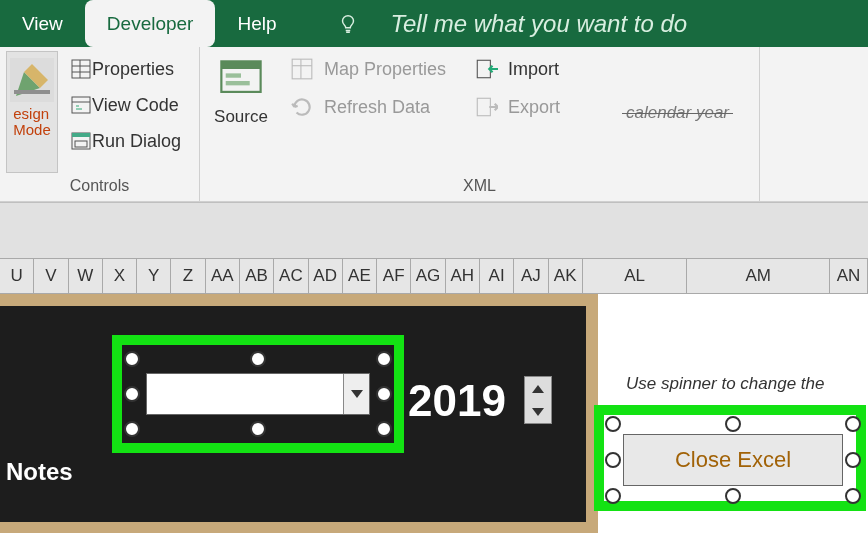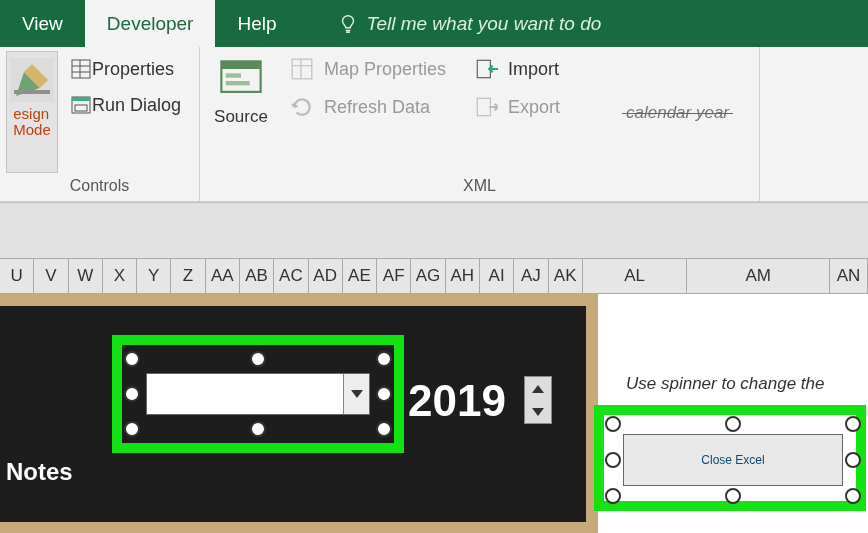--- a/index.html
+++ b/index.html
@@ -1,22 +1,22 @@
 <!DOCTYPE html>
 <html><head>
 <meta charset="utf-8">
 <style>
   * { box-sizing: border-box; margin: 0; padding: 0; }
   body { font-family: "Segoe UI", Arial, sans-serif; background: #fff; width: 868px; height: 533px; overflow: hidden; }
 
   
   .ribbon-tabs { height: 47px; background: #186a3f; display: flex; align-items: stretch; color: #fff; }
-  .ribbon-tab { padding: 0 22px; display:flex; align-items:center; font-size:19px; cursor:pointer; }
+  .ribbon-tab { padding: 0 22px; display:flex; align-items:center; font-size:19px; cursor:pointer;border-radius:8px; }
   .ribbon-tab.active { background:#f3f3f3; color:#186a3f; }
-  .tellme { display:flex; align-items:center; gap:8px; padding-left:38px; font-size:19px; color:#d8eee0; font-style:italic; }
+  .tellme { display:flex; align-items:center; gap:32px; padding-left:38px; font-size:24px; color:#d8eee0; font-style:italic; }
   .bulb{ width:22px;height:22px; display:inline-block;}
   .bulb svg{width:100%;height:100%;}
 
   
   .ribbon-body { height:155px; background:#f3f3f3; border-bottom:1px solid #d0d0d0; display:flex; }
   .ribbon-group { border-right:1px solid #cfcfcf; display:flex; flex-direction:column; }
   .group-content { flex:1; display:flex; padding:4px 6px 0 6px; }
   .group-label { font-size:16px; color:#555; text-align:center; padding:4px 0 6px; }
 
   
@@ -57,21 +57,21 @@
   .hl.a { left:112px; top:335px; width:292px; height:118px; }
   .hl.b { left:594px; top:405px; width:272px; height:106px; }
 
   .combo-sel { position:absolute; left:132px; top:359px; width:252px; height:70px; }
   .combo-box { position:absolute; left:14px; top:14px; right:14px; bottom:14px; background:#fff; border:1px solid #666; display:flex; }
   .combo-box .dd{ width:26px; margin-left:auto; border-left:1px solid #888; background:#eee; display:flex; align-items:center; justify-content:center; }
   .combo-box .dd svg{width:14px;height:10px;}
   .sel-handle{ position:absolute; width:16px; height:16px; background:#fff; border:2px solid #333; border-radius:50%; }
 
   .close-sel { position:absolute; left:613px; top:424px; width:240px; height:72px; }
-  .close-box { position:absolute; left:10px; top:10px; right:10px; bottom:10px; background:#e8e8e8; border:1px solid #666; display:flex; align-items:center; justify-content:center; font-size:12px; color:#0c4a6e; }
+  .close-box { position:absolute; left:10px; top:10px; right:10px; bottom:10px; background:#e8e8e8; border:1px solid #666; display:flex; align-items:center; justify-content:center; font-size:22px; color:#a16207; }
 
   .crossed{ position:absolute; left:626px; top:103px; font-size:17px; font-style:italic; color:#777;}
   .crossed::after{content:""; position:absolute; left:-4px; right:-4px; top:50%; border-top:1px solid #666;}
 </style>
 </head>
 <body>
 
 <div class="ribbon-tabs">
   <div class="ribbon-tab">View</div>
   <div class="ribbon-tab active">Developer</div>
@@ -104,20 +104,30 @@
         <div class="row">
           <span class="ctrl-ico">
               <svg viewBox="0 0 22 22">
                 <rect x="2" y="2" width="18" height="18" fill="none" stroke="#555"></rect>
                 <line x1="2" y1="8" x2="20" y2="8" stroke="#555"></line>
                 <line x1="2" y1="14" x2="20" y2="14" stroke="#555"></line>
                 <line x1="10" y1="2" x2="10" y2="20" stroke="#555"></line>
               </svg>
             </span>
           <span>Properties</span>
+        </div>
+        <div class="row">
+          <span class="ctrl-ico">
+              <svg viewBox="0 0 22 22">
+                <rect x="2" y="3" width="18" height="16" fill="none" stroke="#555"></rect>
+                <line x1="2" y1="8" x2="20" y2="8" stroke="#555"></line>
+                <path d="M6 12h3M6 15h6" stroke="#3a7"></path>
+              </svg>
+            </span>
+          <span>View Code</span>
         </div>
         <div class="row">
           <span class="ctrl-ico">
               <svg viewBox="0 0 22 22">
                 <rect x="2" y="3" width="18" height="16" fill="none" stroke="#555"></rect>
                 <rect x="2" y="3" width="18" height="4" fill="#4a8"></rect>
                 <rect x="5" y="11" width="12" height="6" fill="none" stroke="#555"></rect>
               </svg>
             </span>
           <span>Run Dialog</span>

